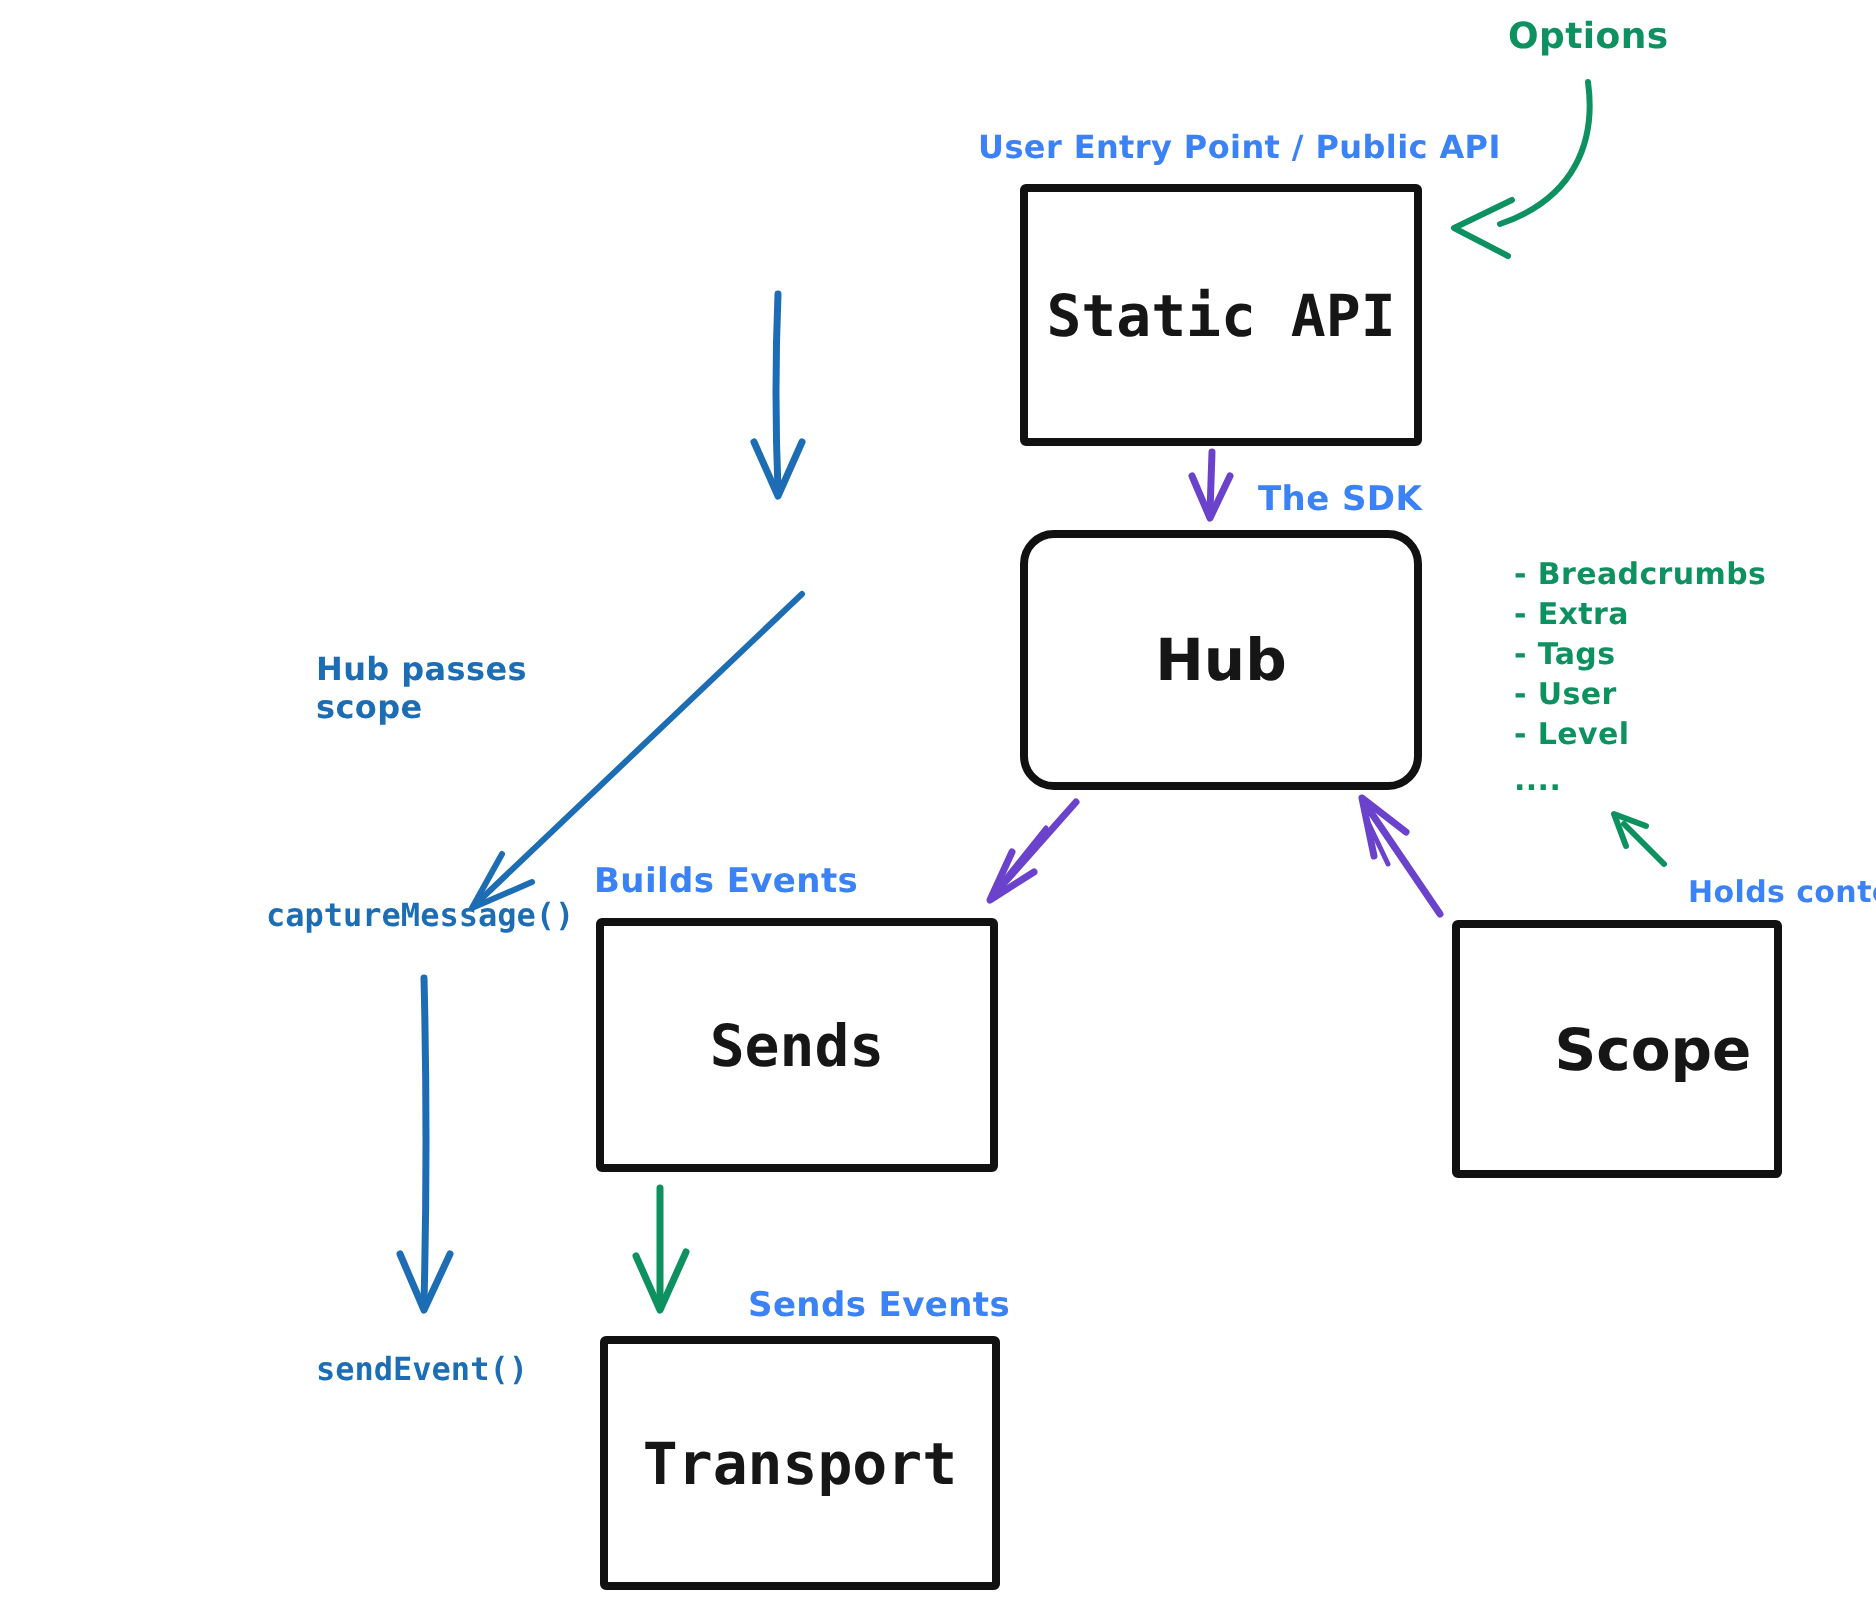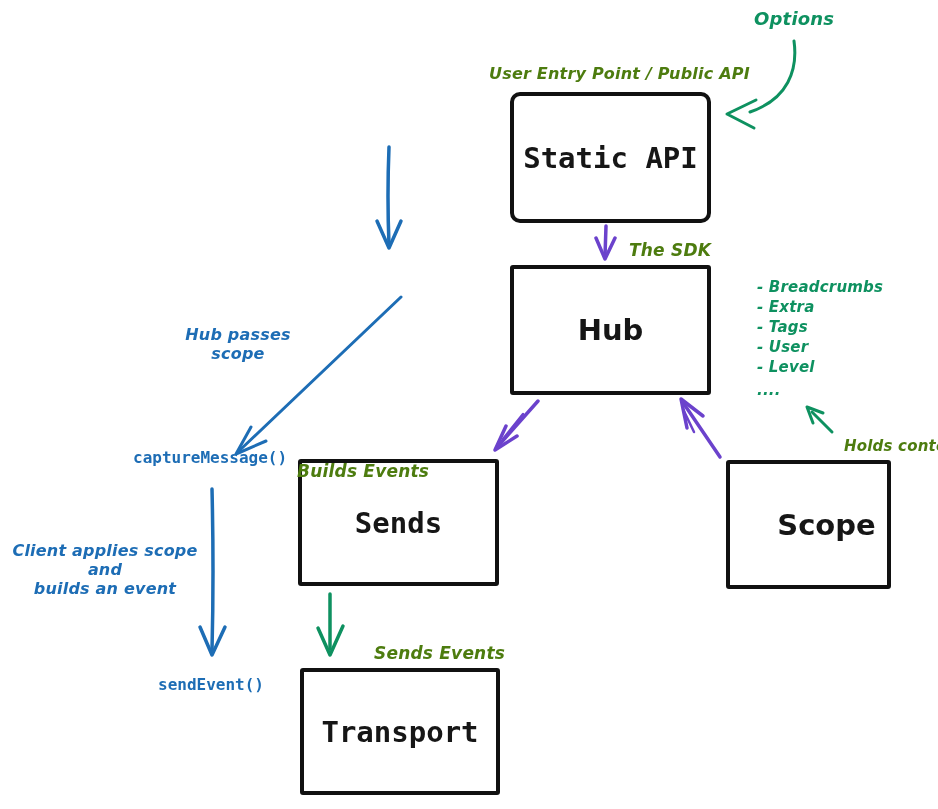--- a/index.html
+++ b/index.html
@@ -37,32 +37,31 @@
   .box-label-sans {
     font-family: "DejaVu Sans", sans-serif;
     font-weight: bold;
     font-size: 29px;
     color: #161616;
     white-space: nowrap;
   }
   .ann { position: absolute; white-space: nowrap; }
   .hand {
     font-family: "DejaVu Sans", sans-serif;
-    font-style: italic;
     font-weight: bold;
     letter-spacing: 0.2px;
   }
   .code {
     font-family: "DejaVu Sans Mono", monospace;
     font-weight: bold;
   }
   .blue   { color: #1d6db5; }
-  .purple { color: #4d7c0f; }
+  .purple { color: #3b82f6; }
   .green  { color: #0e9160; }
-  .center { text-align: center; white-space: normal; }
+  .center { text-align: left; white-space: normal; }
   .list-item { line-height: 20px; }
   .list-item:last-child { padding-top: 3px; }
 </style>
 </head>
 <body>
 
 <div class="canvas">
 
   <svg class="arrows" viewBox="0 0 938 809">
 
@@ -107,45 +106,45 @@
       <path d="M 330,594 L 330,649" stroke="#0e9160"></path>
       <path d="M 318,628 L 330,655 L 343,626" stroke="#0e9160"></path>
     </g>
 
     <g fill="none" stroke-width="3" stroke-linecap="round" stroke-linejoin="round">
       <path d="M 832,432 L 812,412" stroke="#0e9160"></path>
       <path d="M 813,423 L 807,407 L 823,413" stroke="#0e9160"></path>
     </g>
   </svg>
 
-  <div class="box" style="left:510px; top:92px; width:201px; height:131px;border-radius:10px;">
+  <div class="box" style="left:510px; top:92px; width:201px; height:131px;">
     <span class="box-label-mono">Static API</span>
   </div>
 
-  <div class="box" style="left:510px; top:265px; width:201px; height:130px;">
+  <div class="box" style="left:510px; top:265px; width:201px; height:130px;border-radius:17px;">
     <span class="box-label-sans">Hub</span>
   </div>
 
   <div class="box" style="left:298px; top:459px; width:201px; height:127px;">
     <span class="box-label-mono">Sends</span>
   </div>
 
   <div class="box" style="left:726px; top:460px; width:165px; height:129px;padding-left:36px;">
     <span class="box-label-sans">Scope</span>
   </div>
 
   <div class="box" style="left:300px; top:668px; width:200px; height:127px;">
     <span class="box-label-mono">Transport</span>
   </div>
 
   <div class="ann hand purple" style="left:489px; top:64px; font-size:16px;">User Entry Point / Public API</div>
 
   <div class="ann hand purple" style="left:629px; top:240px; font-size:17px;">The SDK</div>
 
-  <div class="ann hand purple" style="left:297px; top:431px; font-size:17px;margin-top:30px;">Builds Events</div>
+  <div class="ann hand purple" style="left:297px; top:431px; font-size:17px;">Builds Events</div>
 
   <div class="ann hand purple" style="left:844px; top:437px; font-size:15px;">Holds context</div>
 
   <div class="ann hand purple" style="left:374px; top:643px; font-size:17px;">Sends Events</div>
 
   <div class="ann hand green" style="left:754px; top:8px; font-size:18px;">Options</div>
 
   <div class="ann green hand" style="left:757px; top:277px; font-size:15px;">
     <div class="list-item">- Breadcrumbs</div>
     <div class="list-item">- Extra</div>
@@ -158,18 +157,14 @@
 
 
   <div class="ann code blue" style="left:133px; top:448px; font-size:16px;">captureMessage()</div>
 
   <div class="ann code blue" style="left:158px; top:675px; font-size:16px;">sendEvent()</div>
 
   <div class="ann hand blue center" style="left:158px; top:325px; width:160px; font-size:16px; line-height:19px;">
     <div>Hub passes scope</div>
   </div>
 
-  <div class="ann hand blue center" style="left:4px; top:541px; width:202px; font-size:16px; line-height:19px;">
-    <div>Client applies scope and</div>
-    <div>builds an event</div>
-  </div>
 
 </div>
 
 </body></html>

